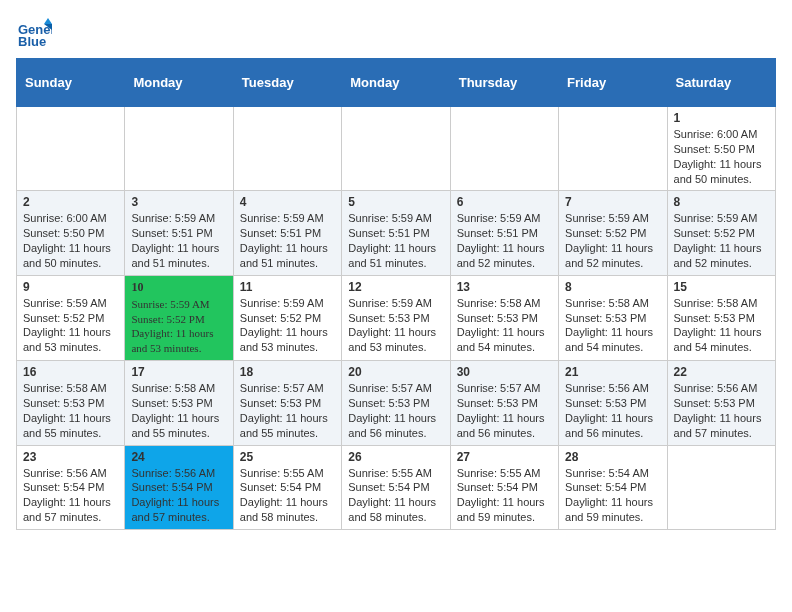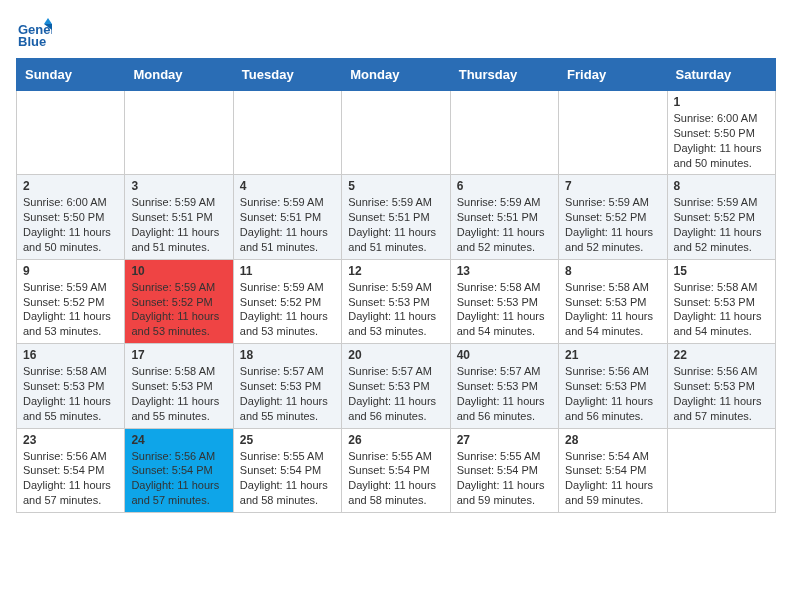--- a/index.html
+++ b/index.html
@@ -39,21 +39,21 @@
       color: #333;
     }
     .calendar {
       width: 100%;
       border-collapse: collapse;
     }
     .calendar th {
       background: #2a6db5;
       color: #fff;
       text-align: left;
-      padding: 8px 8px;
+      padding: 16px 8px;
       font-size: 13px;
       border: 1px solid #2a6db5;
     }
     .calendar td {
       vertical-align: top;
       border: 1px solid #ccc;
       padding: 4px 6px;
       width: calc(100%/7);
       min-height: 80px;
       font-size: 11px;
@@ -167,21 +167,21 @@
 Daylight: 11 hours and 52 minutes.</div>
         </td>
       </tr>
       <tr>
         <td style="background: rgb(255, 255, 255);">
           <span class="day-num">9</span>
           <div class="day-info" style="white-space: pre-line;">Sunrise: 5:59 AM
 Sunset: 5:52 PM
 Daylight: 11 hours and 53 minutes.</div>
         </td>
-        <td style="background: #ef4444;">
+        <td style="background: #22c55e; font-family: Liberation Serif, serif;">
           <span class="day-num">10</span>
           <div class="day-info" style="white-space: pre-line;">Sunrise: 5:59 AM
 Sunset: 5:52 PM
 Daylight: 11 hours and 53 minutes.</div>
         </td>
         <td style="background: rgb(255, 255, 255);">
           <span class="day-num">11</span>
           <div class="day-info" style="white-space: pre-line;">Sunrise: 5:59 AM
 Sunset: 5:52 PM
 Daylight: 11 hours and 53 minutes.</div>
@@ -230,21 +230,21 @@
 Sunset: 5:53 PM
 Daylight: 11 hours and 55 minutes.</div>
         </td>
         <td style="background: rgb(240, 244, 248);">
           <span class="day-num">20</span>
           <div class="day-info" style="white-space: pre-line;">Sunrise: 5:57 AM
 Sunset: 5:53 PM
 Daylight: 11 hours and 56 minutes.</div>
         </td>
         <td style="background: rgb(240, 244, 248);">
-          <span class="day-num">40</span>
+          <span class="day-num">30</span>
           <div class="day-info" style="white-space: pre-line;">Sunrise: 5:57 AM
 Sunset: 5:53 PM
 Daylight: 11 hours and 56 minutes.</div>
         </td>
         <td style="background: rgb(240, 244, 248); margin-left: 28px;">
           <span class="day-num">21</span>
           <div class="day-info" style="white-space: pre-line;">Sunrise: 5:56 AM
 Sunset: 5:53 PM
 Daylight: 11 hours and 56 minutes.</div>
         </td>

